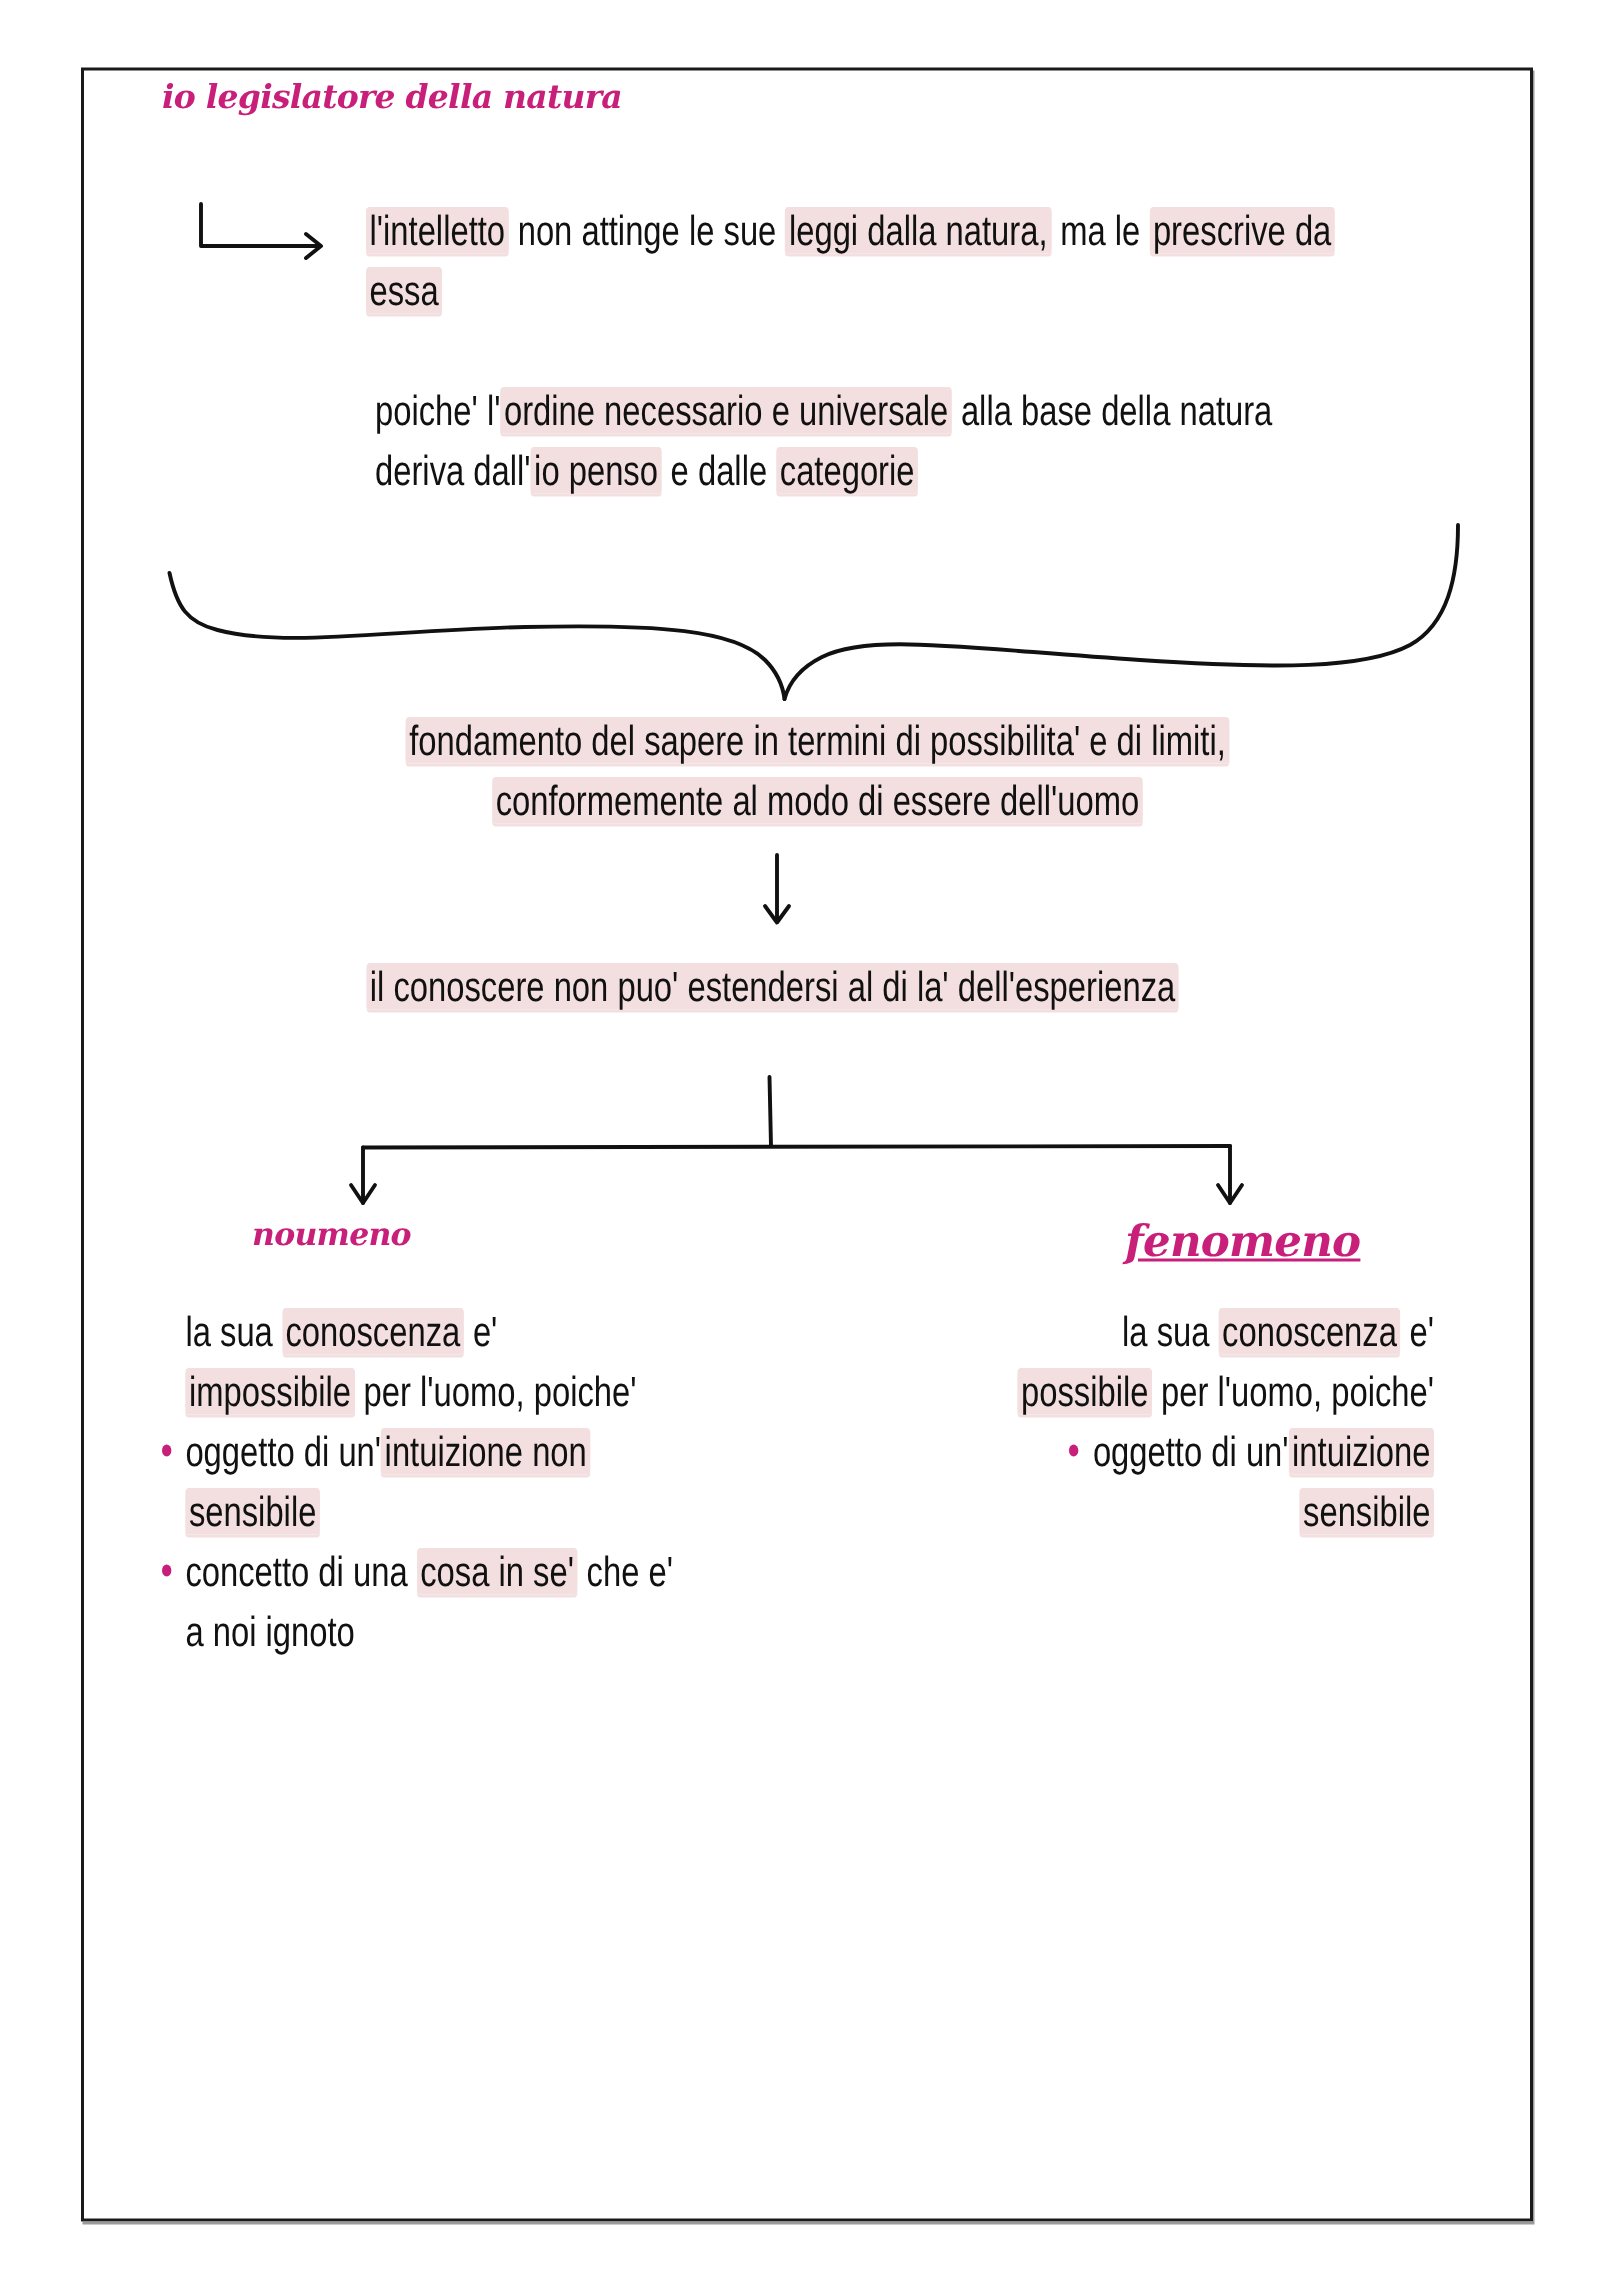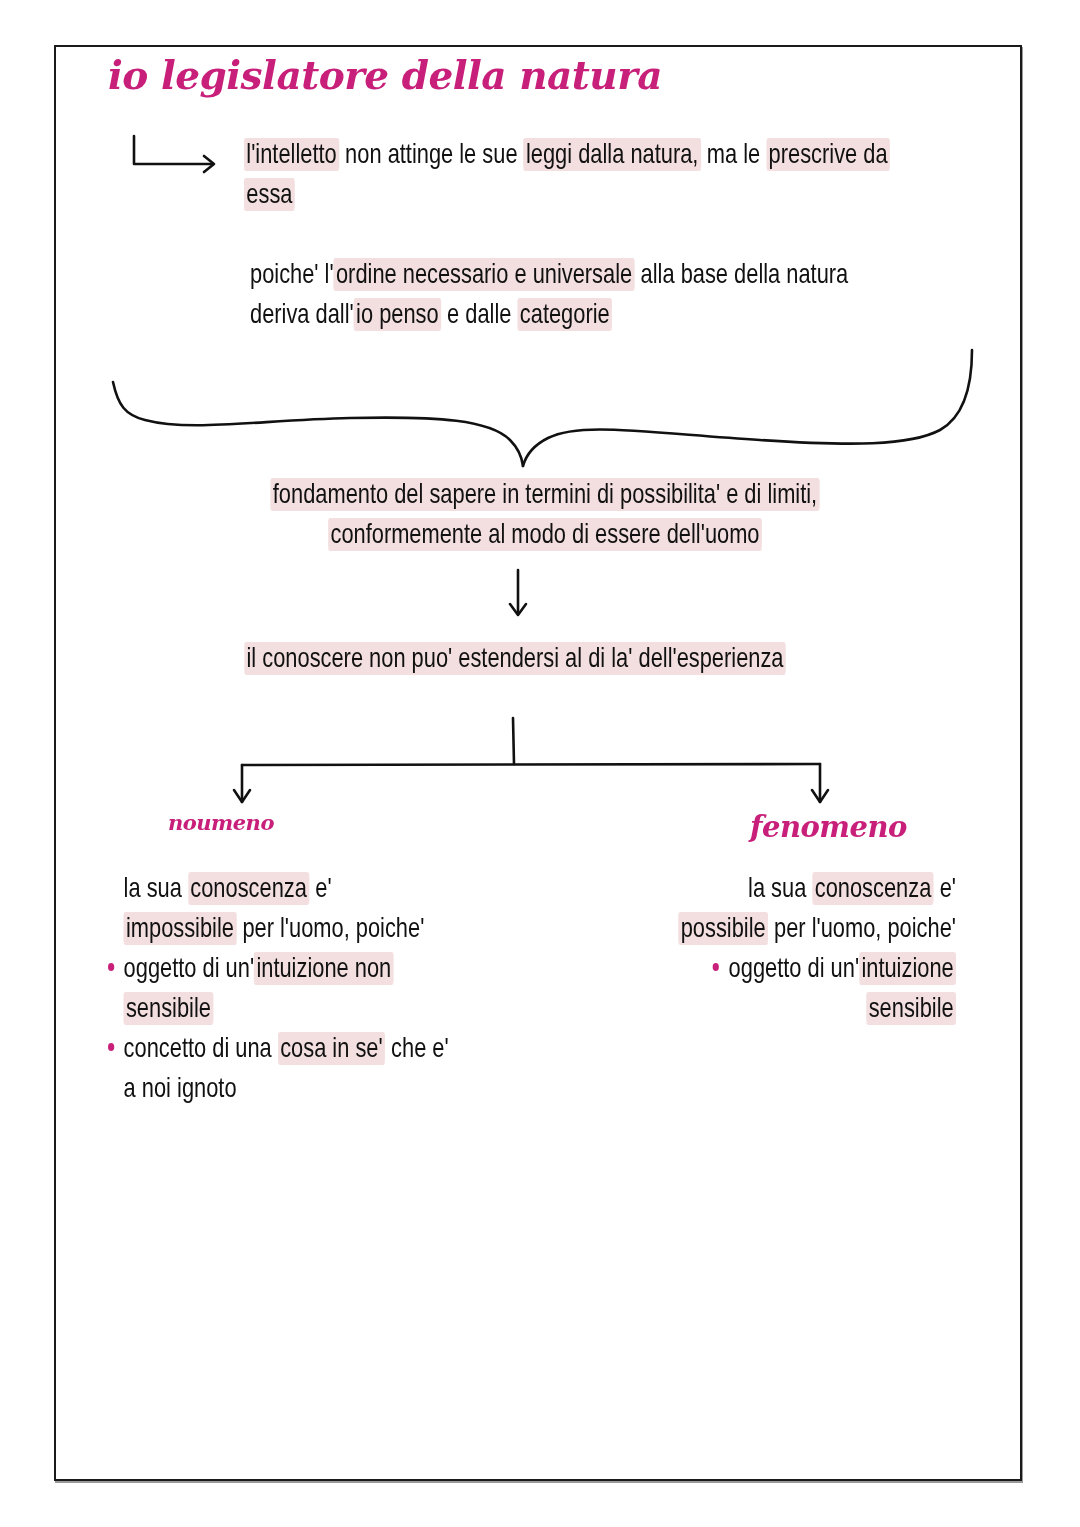--- a/index.html
+++ b/index.html
@@ -29,21 +29,21 @@
       position: absolute;
       font-family: "DejaVu Serif", serif;
       font-style: italic;
       font-weight: bold;
       color: #c8207a;
       letter-spacing: -0.5px;
     }
     .main-title {
       left: 108px;
       top: 52px;
-      font-size: 39px;
+      font-size: 22px;
     }
     .text-block {
       position: absolute;
       font-family: "Liberation Sans", sans-serif;
       font-size: 28px;
       line-height: 40px;
       color: #111111;
       transform: scaleX(0.78);
       transform-origin: left top;
       white-space: nowrap;
@@ -139,19 +139,19 @@
 <div class="title" style="left:168px; top:810px; font-size:21px;">noumeno</div>
 <div class="text-block" style="left:108px; top:868px;">
   <span class="line" style="padding-left:20px;"><span>la sua </span><span class="hl">conoscenza</span><span> e'</span></span>
   <span class="line" style="padding-left:20px;"><span class="hl">impossibile</span><span> per l'uomo, poiche'</span></span>
   <span class="line"><span class="bullet"></span><span>oggetto di un'</span><span class="hl">intuizione non</span></span>
   <span class="line" style="padding-left:20px;"><span class="hl">sensibile</span></span>
   <span class="line"><span class="bullet"></span><span>concetto di una </span><span class="hl">cosa in se'</span><span> che e'</span></span>
   <span class="line" style="padding-left:20px;"><span>a noi ignoto</span></span>
 </div>
 
-<div class="title" style="left:750px; top:810px; font-size:29px;">fenomeno</div>
+<div class="title" style="left:750px; top:810px; font-size:29px;text-decoration:underline;">fenomeno</div>
 <div class="text-block right" style="right:124px; top:868px;">
   <span class="line"><span>la sua </span><span class="hl">conoscenza</span><span> e'</span></span>
   <span class="line"><span class="hl">possibile</span><span> per l'uomo, poiche'</span></span>
   <span class="line"><span class="bullet"></span><span>oggetto di un'</span><span class="hl">intuizione</span></span>
   <span class="line"><span class="hl">sensibile</span></span>
 </div>
 
 </body></html>

